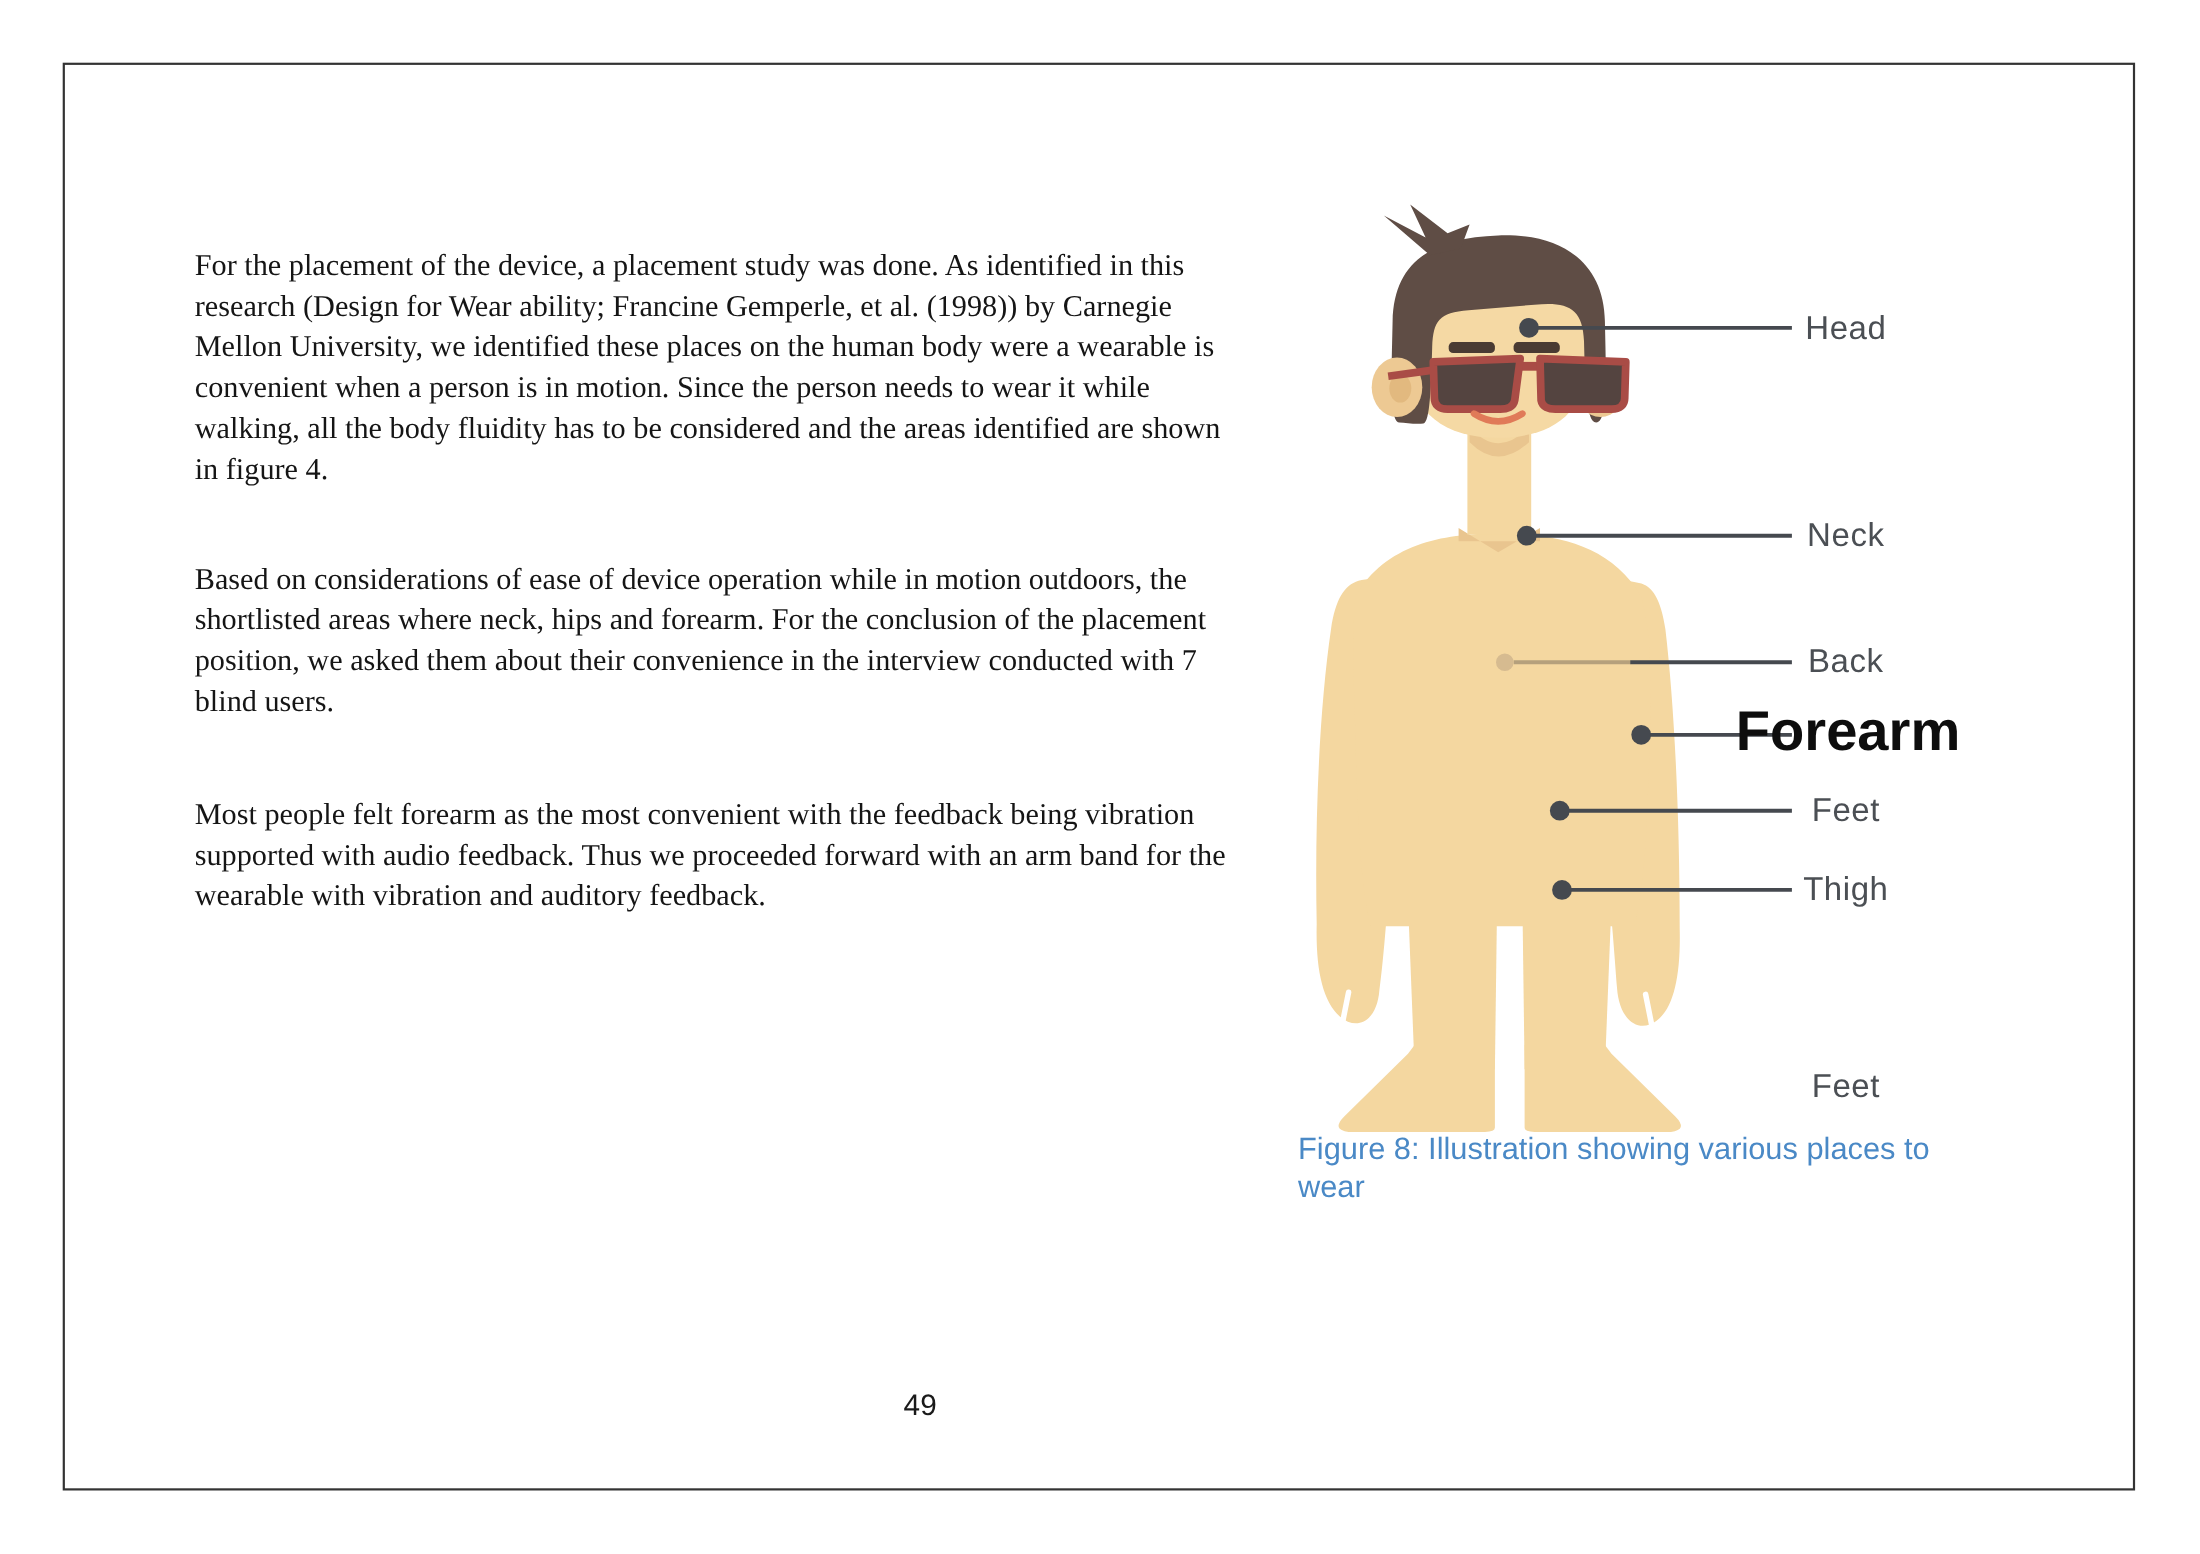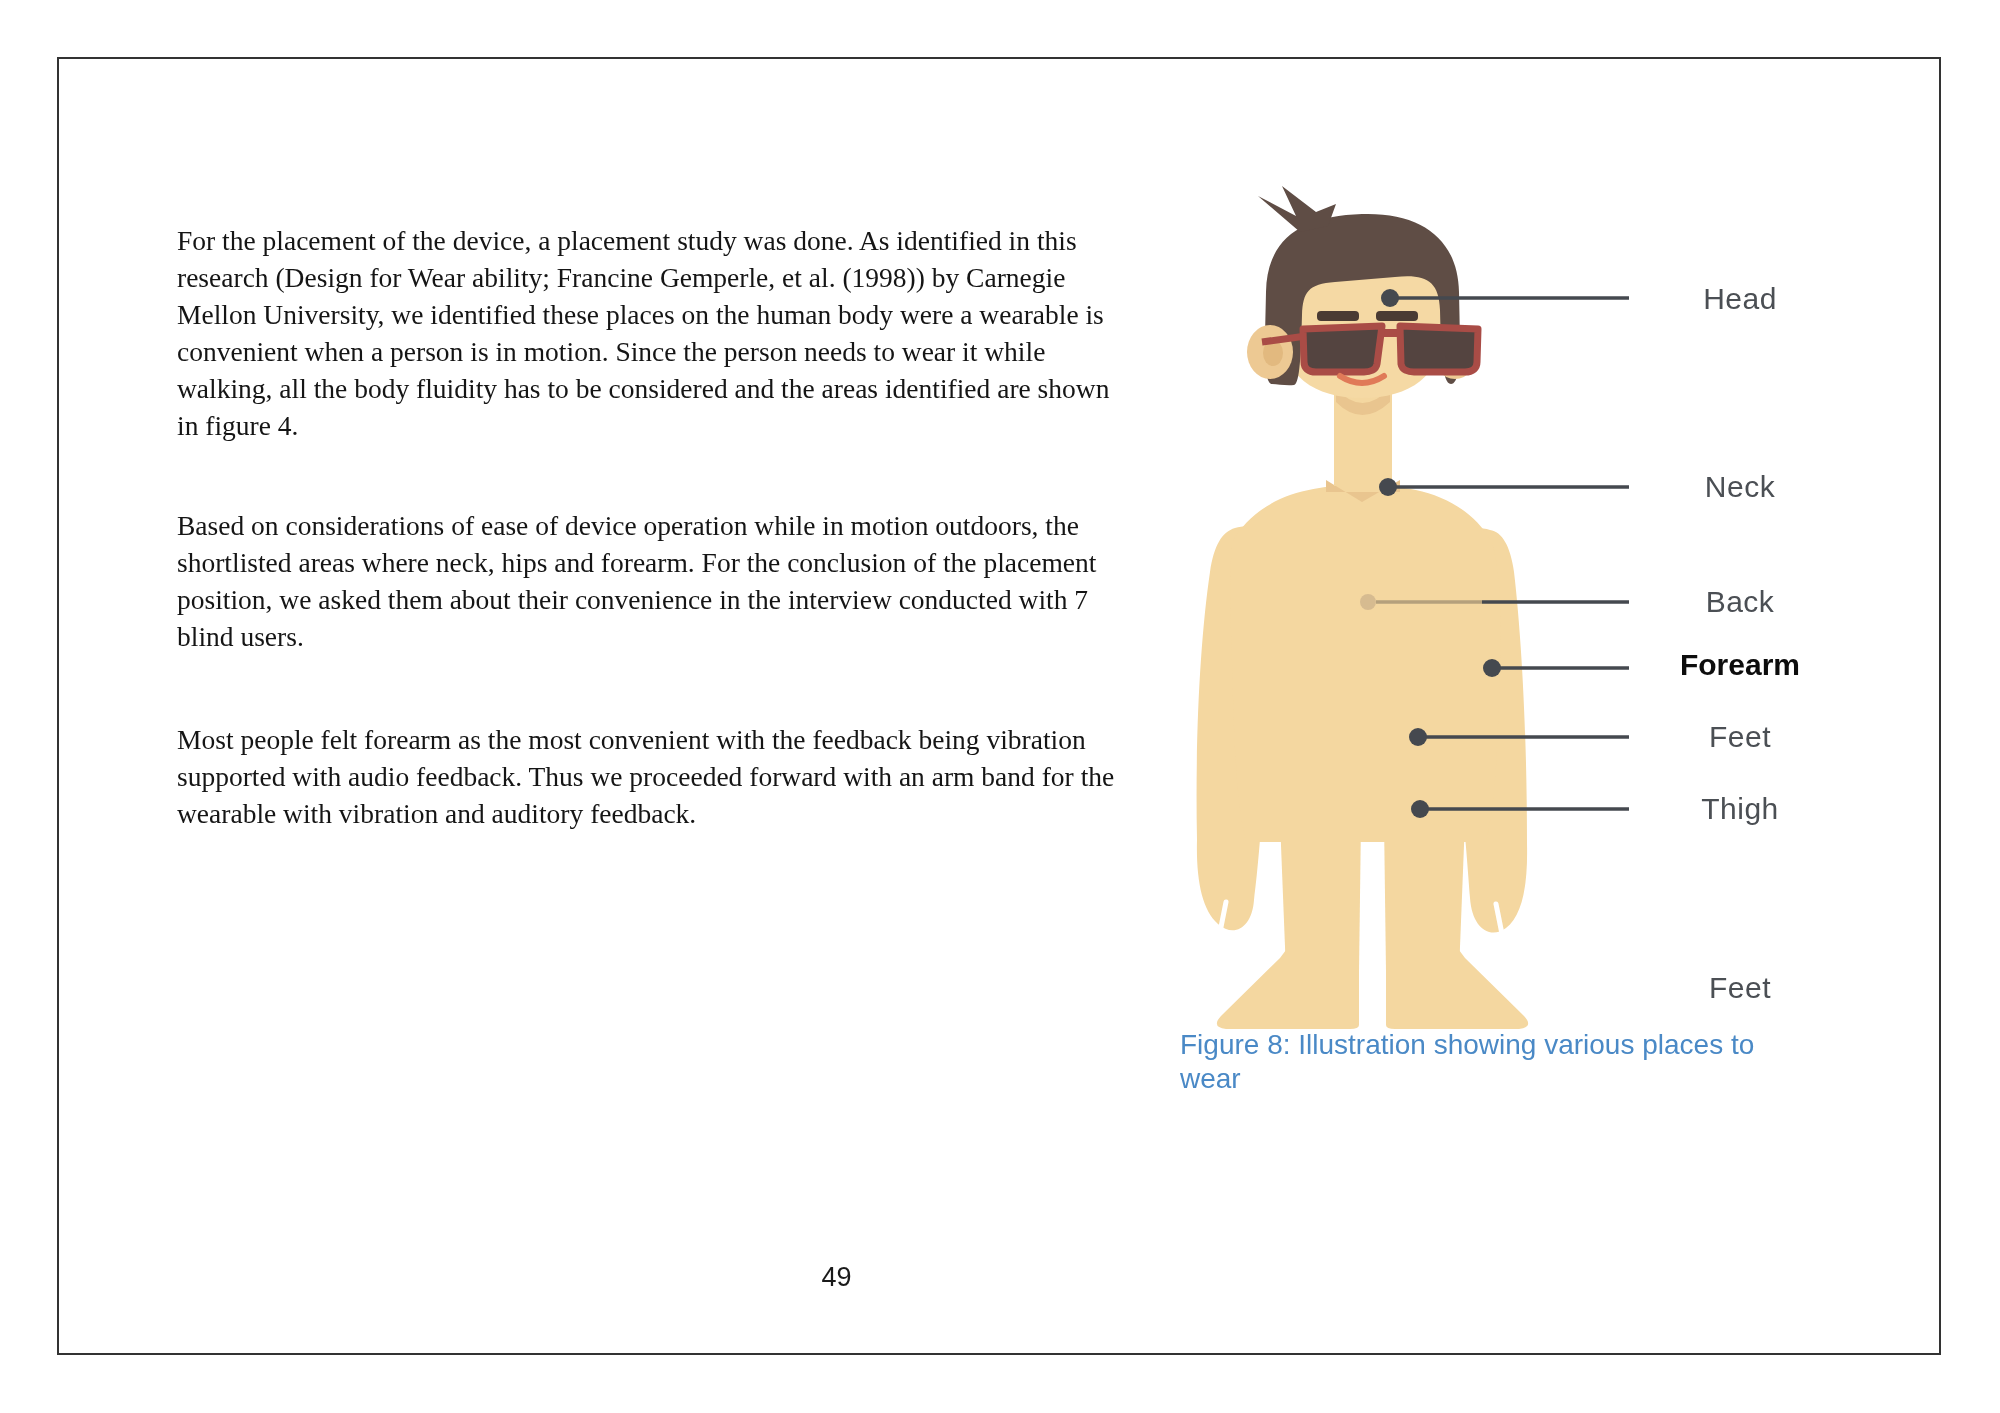--- a/index.html
+++ b/index.html
@@ -11,26 +11,26 @@
 
   .para{position:absolute;left:166px;width:1005px;
         font-family:"Liberation Serif",serif;font-size:27.5px;line-height:37px;
         color:#151515;white-space:pre-line;margin-left:11px;}
   .para-1{top:222px;}
   .para-2{top:507px;}
   .para-3{top:721px;}
 
   .figure-wrap{position:absolute;left:1150px;top:180px;width:480px;height:870px;}
 
-  .body-label{position:absolute;left:1640px;width:200px;text-align:center;
+  .body-label{position:absolute;left:1578px;width:200px;text-align:center;
               font-size:30px;line-height:36px;color:#4b4f54;letter-spacing:.5px;}
   .lbl-head{top:281px;}
   .lbl-neck{top:469px;}
   .lbl-back{top:584px;}
-  .lbl-forearm{top:643px;font-size:30px;line-height:44px;font-weight:700;color:#0d0d0d;letter-spacing:0;}
+  .lbl-forearm{top:643px;font-size:51px;line-height:44px;font-weight:700;color:#0d0d0d;letter-spacing:0;}
   .lbl-hips{top:719px;}
   .lbl-thigh{top:791px;}
   .lbl-feet{top:970px;}
 
   .figure-caption{position:absolute;left:1180px;top:1028px;width:600px;
                   font-size:28px;line-height:34px;color:#4a89c6;}
 
   .page-number{position:absolute;left:0;top:1262px;width:1673px;text-align:center;
                font-size:27px;color:#1a1a1a;}
 </style>

